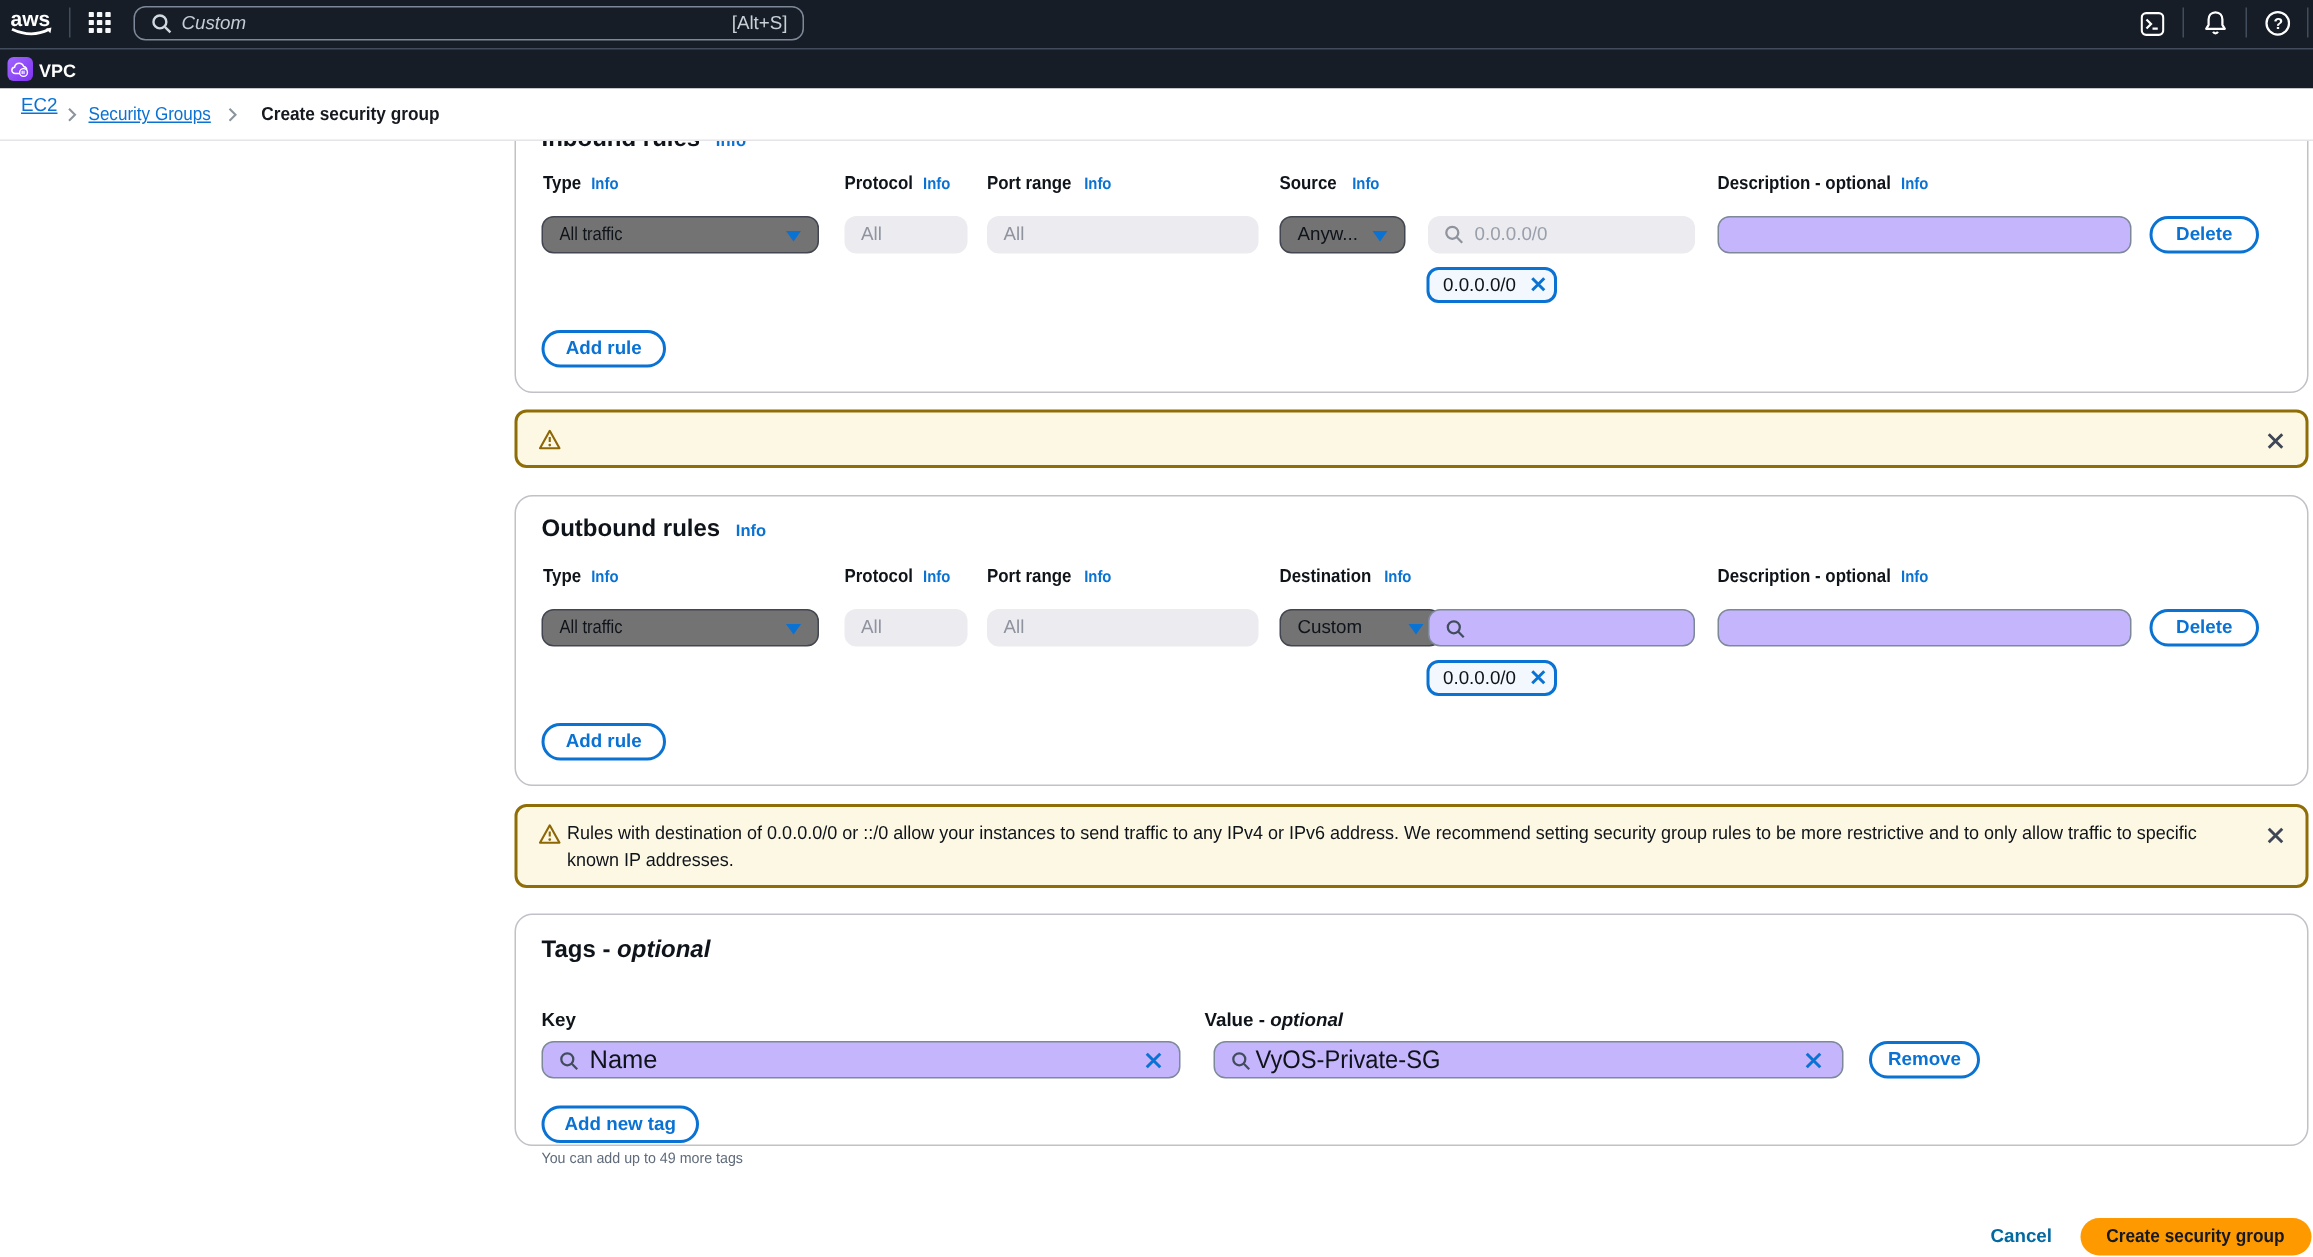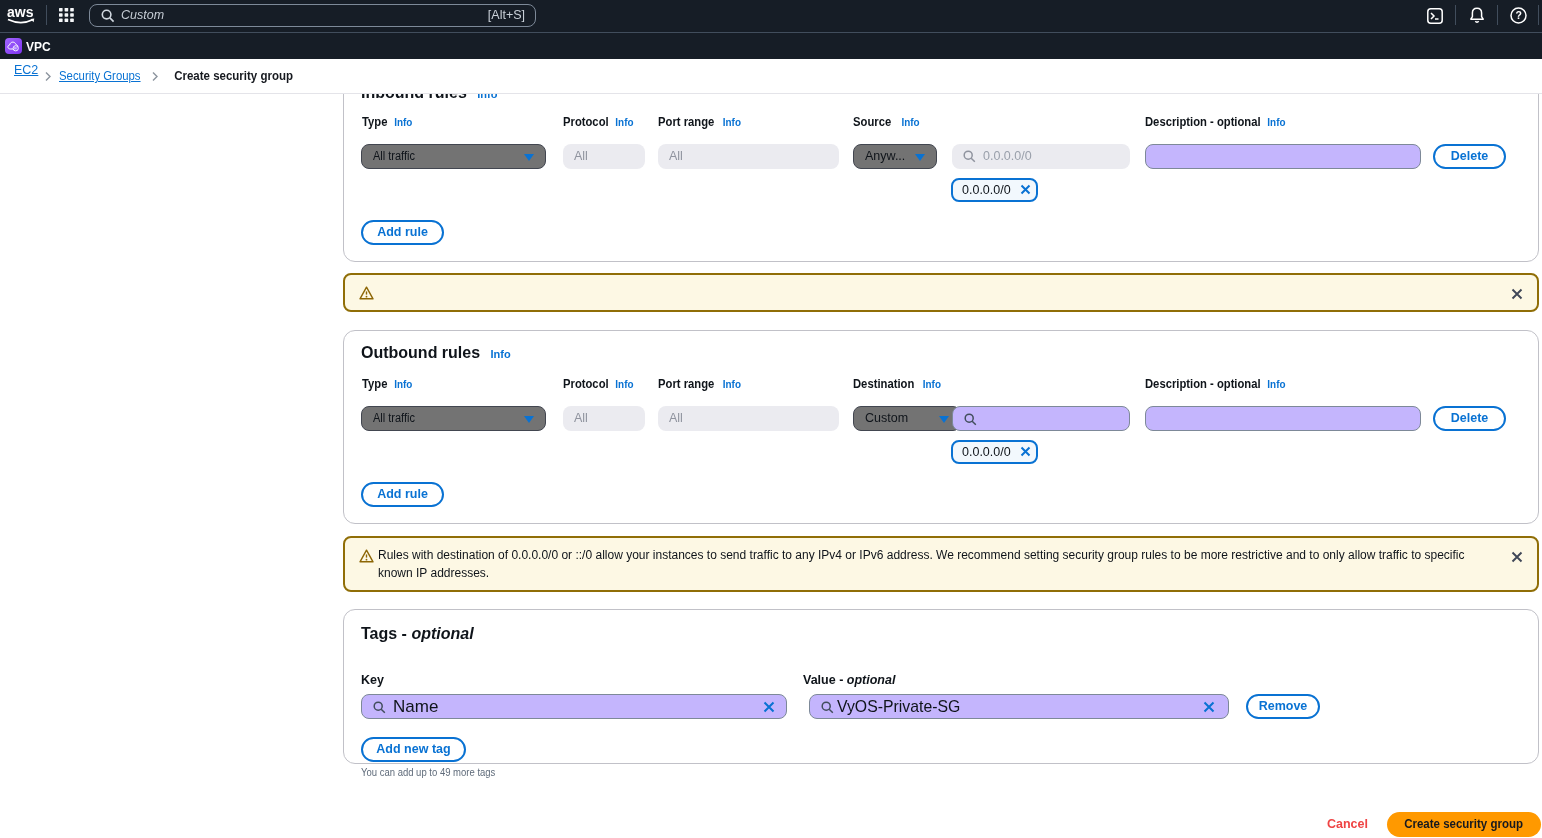--- a/index.html
+++ b/index.html
@@ -211,15 +211,15 @@
       <span class="sq" style="margin-left:27px;transform:scaleX(0.93)">VyOS-Private-SG</span>
       <svg style="position:absolute;right:13px;top:6px" width="12" height="12" viewBox="0 0 12 12">
           <path d="M1.5 1.5 L10.5 10.5 M10.5 1.5 L1.5 10.5" stroke="#0972d3" stroke-width="2" fill="none"></path>
         </svg>
     </div>
     <div class="btn" style="left:902px;top:84px;width:74px">Remove</div>
     <div class="btn" style="left:17px;top:127px;width:105px">Add new tag</div>
     <div class="abs" style="left:17px;top:157px;font-size:10px;color:#5f6b7a"><span class="sq" style="transform:scaleX(0.95)">You can add up to 49 more tags</span></div>
   </div>
 
-  <div class="abs" style="left:1327px;top:723px;font-size:12.5px;font-weight:bold;color:#ef4444">Cancel</div>
+  <div class="abs" style="left:1327px;top:723px;font-size:12.5px;font-weight:bold;color:#0369a1">Cancel</div>
   <div class="abs" style="left:1387px;top:718px;width:154px;height:25px;background:#ff9900;border-radius:13px;text-align:center;line-height:25px;font-size:12.5px;font-weight:bold;color:#16191f"><span class="sq" style="transform:scaleX(0.92);transform-origin:center center">Create security group</span></div>
 </div>
 
 </body></html>

